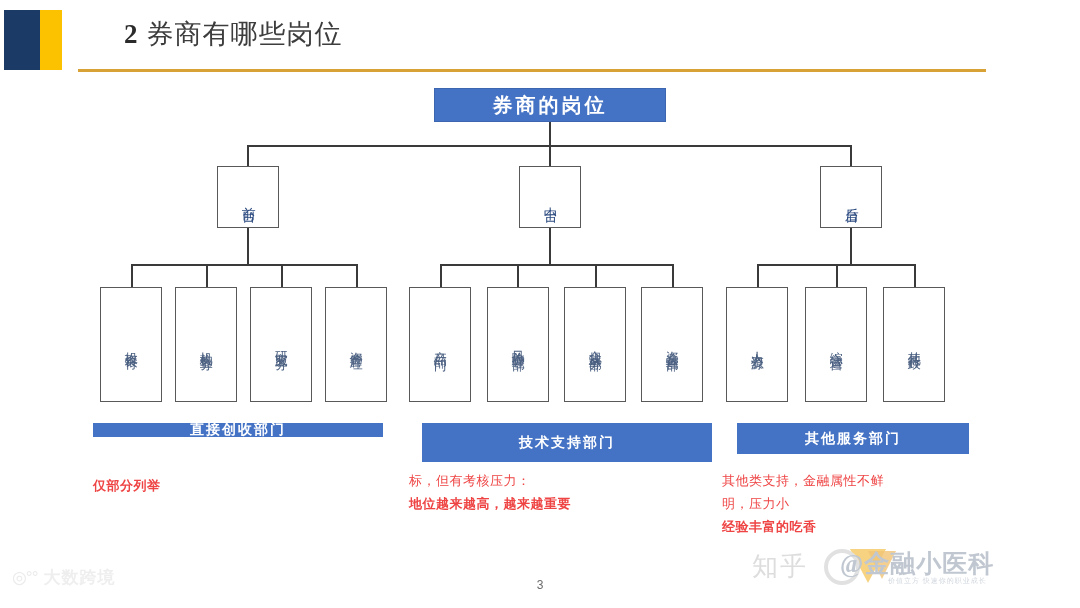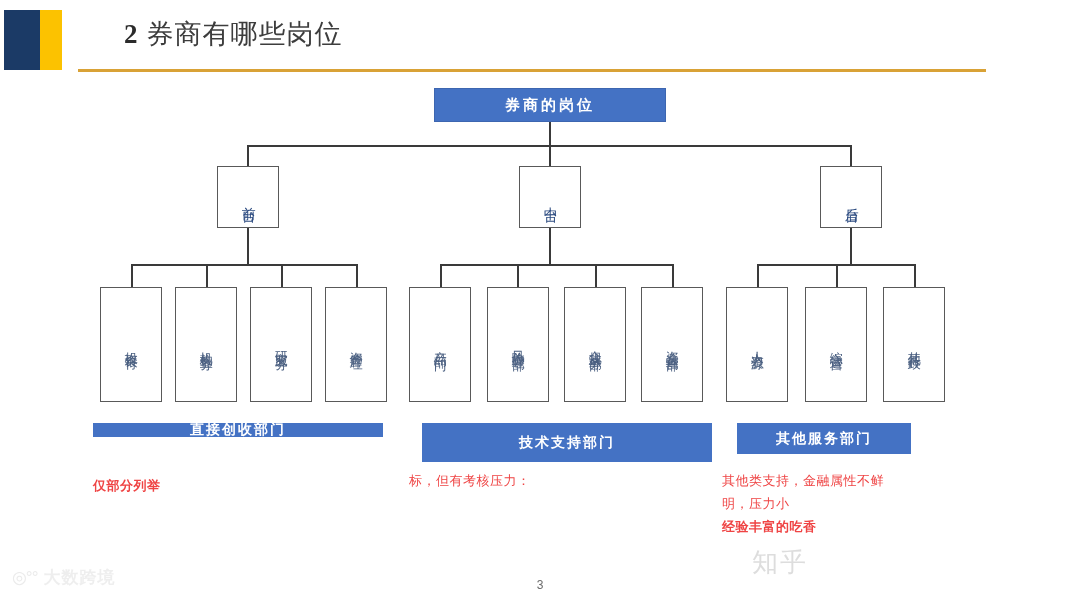--- a/index.html
+++ b/index.html
@@ -60,21 +60,21 @@
     box-sizing: border-box;
     display: flex;
     align-items: center;
     justify-content: center;
   }
 
   .node-root {
     background: #4472c4;
     border: 1px solid #3d66b0;
     color: #ffffff;
-    font-size: 15px;
+    font-size: 20px;
     font-weight: bold;
     letter-spacing: 3px;
   }
 
   .node-mid {
     background: #ffffff;
     border: 1.6px solid #595959;
     color: #2c4b80;
     font-size: 14px;
     letter-spacing: 1px;
@@ -304,33 +304,41 @@
   </div>
 
   <div class="banner" style="left:93px; top:423px; width:290px; height:14px;">直接创收部门</div>
   <div class="caption" style="left:93px; top:475px; width:290px;">
     <div style="font-weight:bold;">仅部分列举</div>
   </div>
 
   <div class="banner" style="left:414px; top:423px; width:290px; height:39px;margin-left:8px;">技术支持部门</div>
   <div class="caption" style="left:409px; top:470px; width:300px;">
     <div>标，但有考核压力：</div>
-  </div>
-
-  <div class="banner" style="left:737px; top:423px; width:174px; height:31px;">其他服务部门</div>
+    <div class="strong">地位越来越高，越来越重要</div>
+  </div>
+
+  <div class="banner" style="left:737px; top:423px; width:232px; height:31px;">其他服务部门</div>
   <div class="caption" style="left:722px; top:470px; width:250px;">
     <div>其他类支持，金融属性不鲜</div>
     <div>明，压力小</div>
     <div class="strong">经验丰富的吃香</div>
   </div>
 
   <div class="page-num">3</div>
 
   <div class="wm-left">
     <span class="mark">◎°°</span>
     <span class="wtext">大数跨境</span>
   </div>
 
   <div class="wm-right">
     <span class="zhihu">知乎</span>
+    <span class="logo-wrap">
+      <span class="vshape"></span>
+      <span class="vshape2"></span>
+      <span class="ring"></span>
+      <span class="brand">@金融小医科</span>
+      <span class="tagline">价值立方 快速你的职业成长</span>
+    </span>
   </div>
 
 </div>
 
 </body></html>

